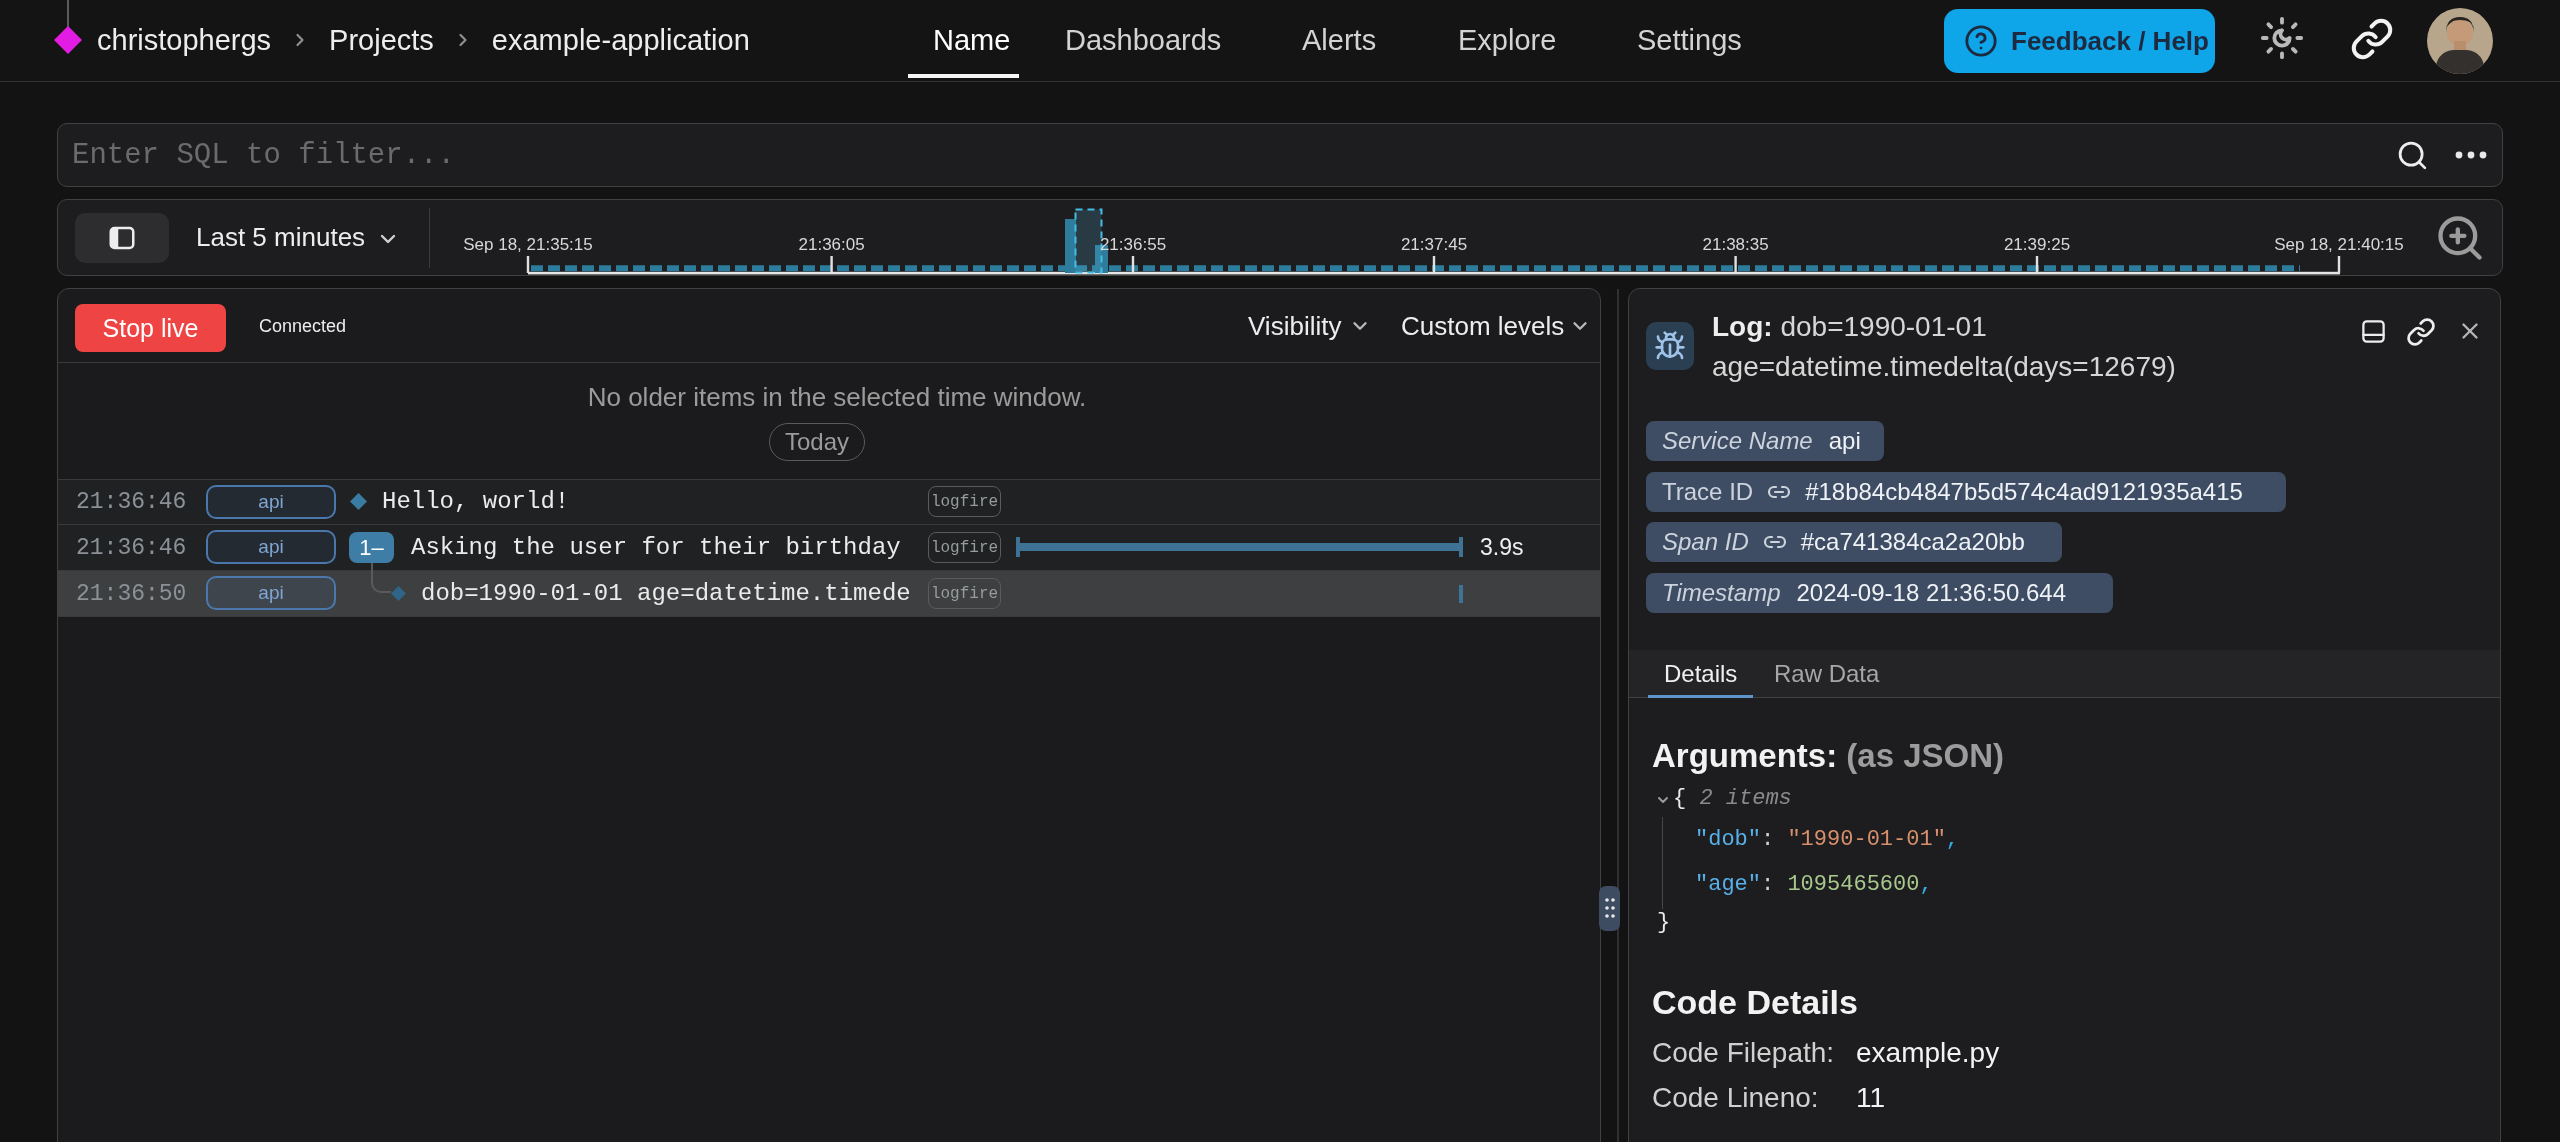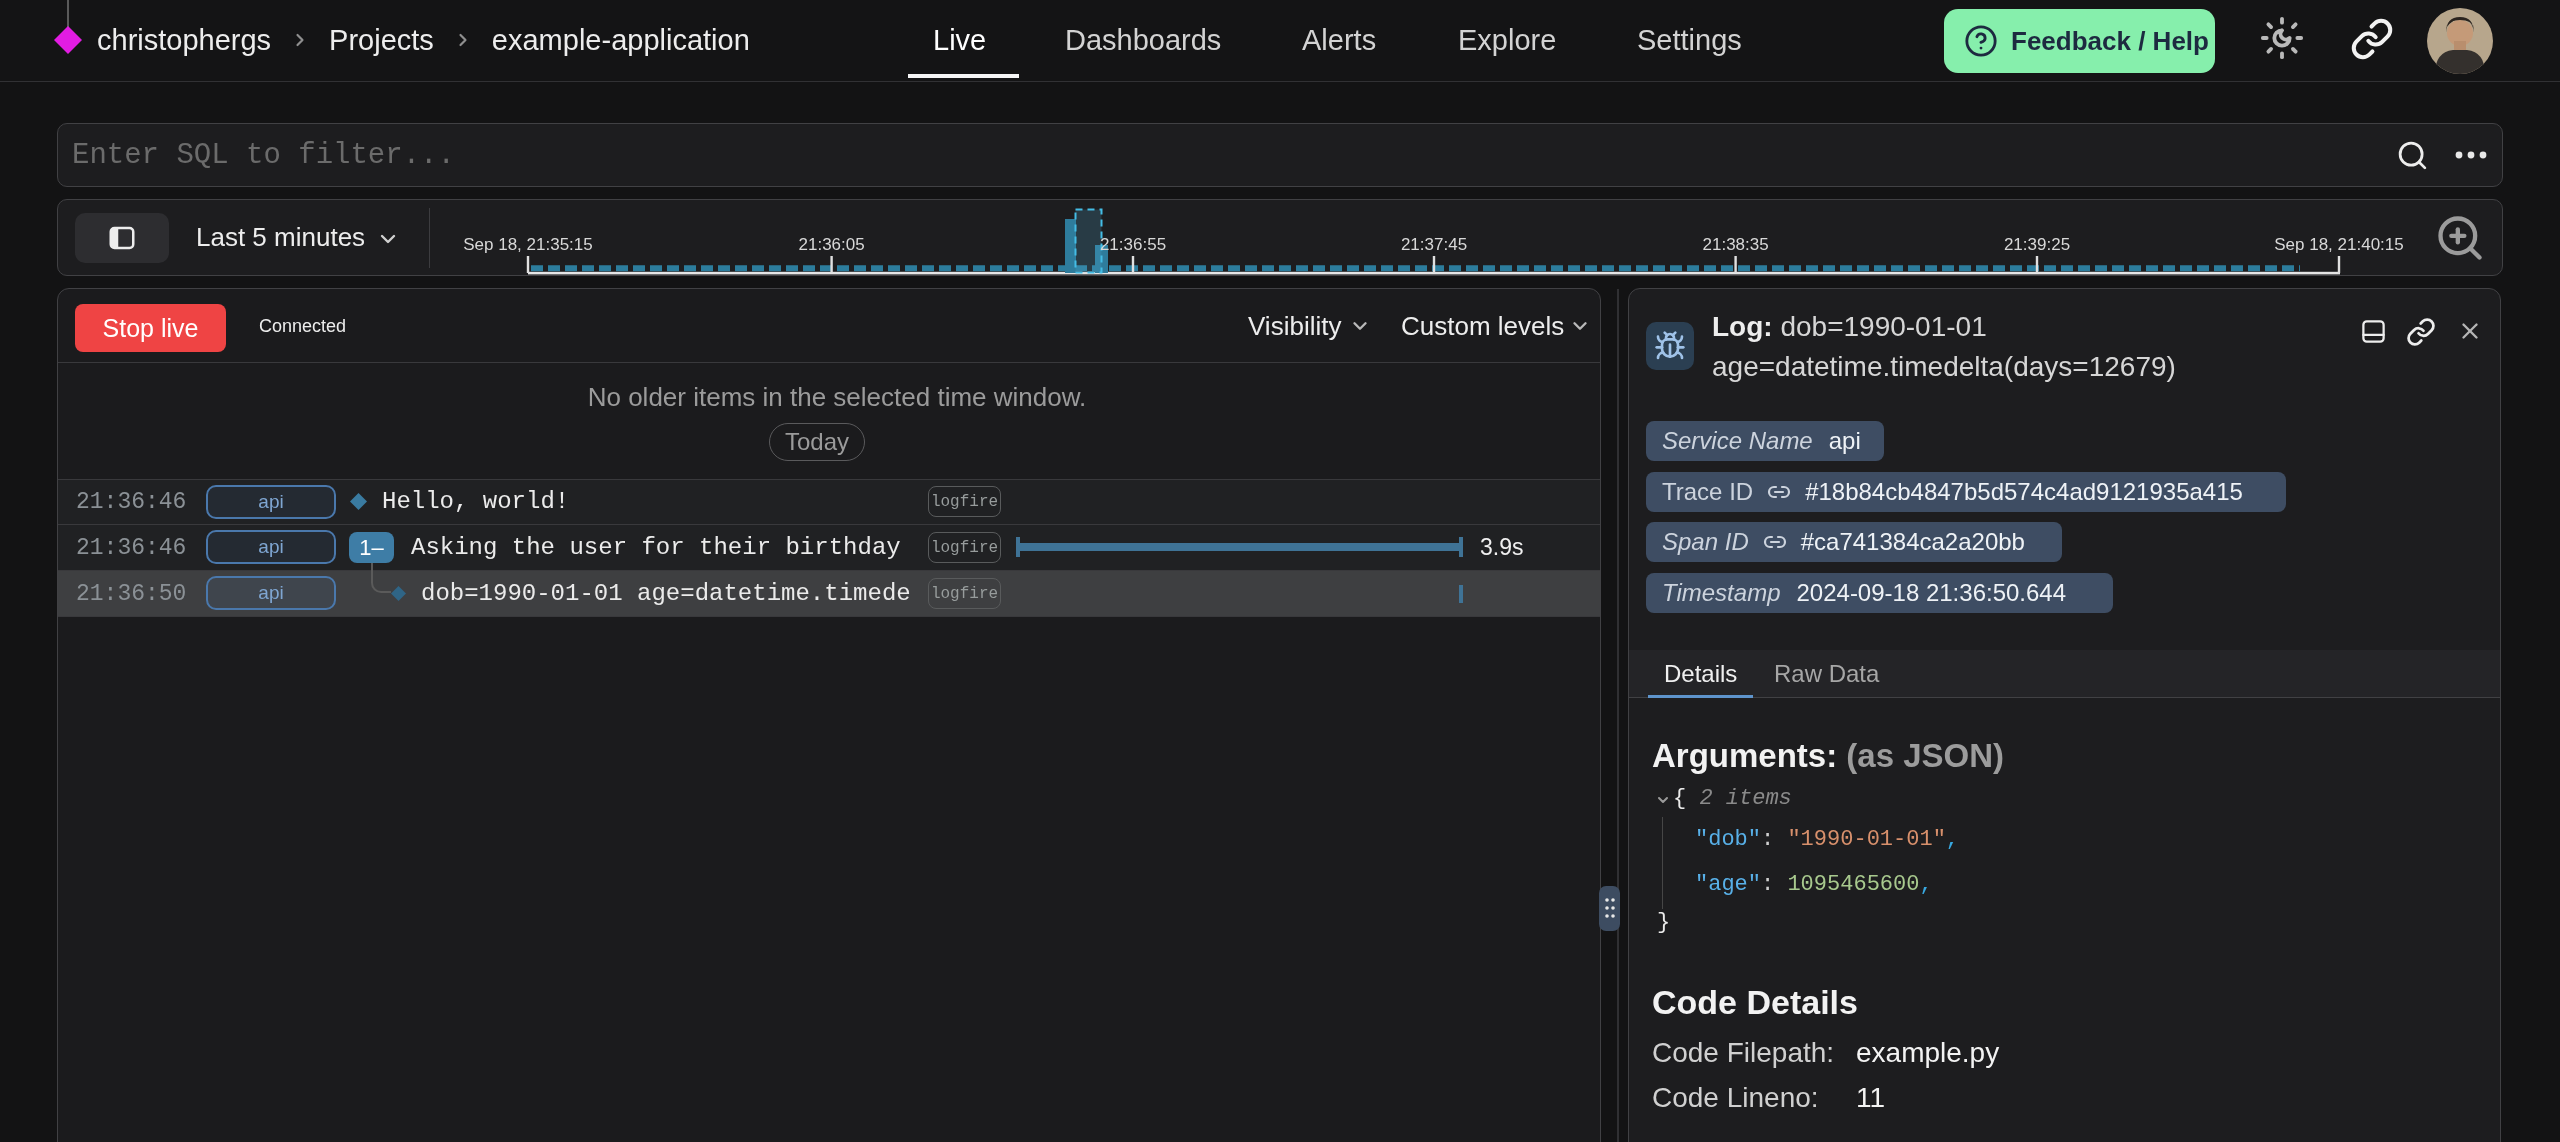--- a/index.html
+++ b/index.html
@@ -22,28 +22,28 @@
     <span>christophergs</span>
     <svg style="margin:0 19px;" width="20" height="20" viewBox="0 0 24 24" fill="none" stroke="#8f8f8f" stroke-width="2.6" stroke-linecap="round" stroke-linejoin="round">
         <path d="m9 6 6 6-6 6"></path>
       </svg>
     <span>Projects</span>
     <svg style="margin:0 19px;" width="20" height="20" viewBox="0 0 24 24" fill="none" stroke="#8f8f8f" stroke-width="2.6" stroke-linecap="round" stroke-linejoin="round">
         <path d="m9 6 6 6-6 6"></path>
       </svg>
     <span>example-application</span>
   </div>
-  <div class="abs" style="left:933px;top:0;height:80px;display:flex;align-items:center;font-size:29px;color:#ffffff;">Live</div>
+  <div class="abs" style="left:933px;top:0;height:80px;display:flex;align-items:center;font-size:29px;color:#ffffff;">Name</div>
   <div class="abs" style="left:908px;top:74px;width:111px;height:4px;background:#f5f5f5;"></div>
   <div class="abs flex" style="left:1065px;top:0;height:80px;font-size:29px;color:#d3d3d3;">Dashboards</div>
   <div class="abs flex" style="left:1302px;top:0;height:80px;font-size:29px;color:#d3d3d3;">Alerts</div>
   <div class="abs flex" style="left:1458px;top:0;height:80px;font-size:29px;color:#d3d3d3;">Explore</div>
   <div class="abs flex" style="left:1637px;top:0;height:80px;font-size:29px;color:#d3d3d3;">Settings</div>
 
-  <div class="abs flex" style="left:1944px;top:9px;width:271px;height:64px;background:#86efac;border-radius:14px;padding-left:20px;">
+  <div class="abs flex" style="left:1944px;top:9px;width:271px;height:64px;background:#0ea5e9;border-radius:14px;padding-left:20px;">
     <svg width="34" height="34" viewBox="0 0 24 24" fill="none" stroke="#1d2a40" stroke-width="2" stroke-linecap="round" stroke-linejoin="round">
         <circle cx="12" cy="12" r="10"></circle>
         <path d="M9.09 9a3 3 0 0 1 5.83 1c0 2-3 3-3 3"></path>
         <path d="M12 17h.01"></path>
       </svg>
     <span style="font-size:26px;color:#1d2a40;font-weight:600;margin-left:13px;">Feedback / Help</span>
   </div>
 
   <svg class="abs" style="left:2259px;top:15px;" width="46" height="46" viewBox="0 0 24 24" fill="none" stroke="#b9b9b9" stroke-width="2" stroke-linecap="round" stroke-linejoin="round">
       <path d="M12 8a2.83 2.83 0 0 0 4 4 4 4 0 1 1-4-4"></path>

